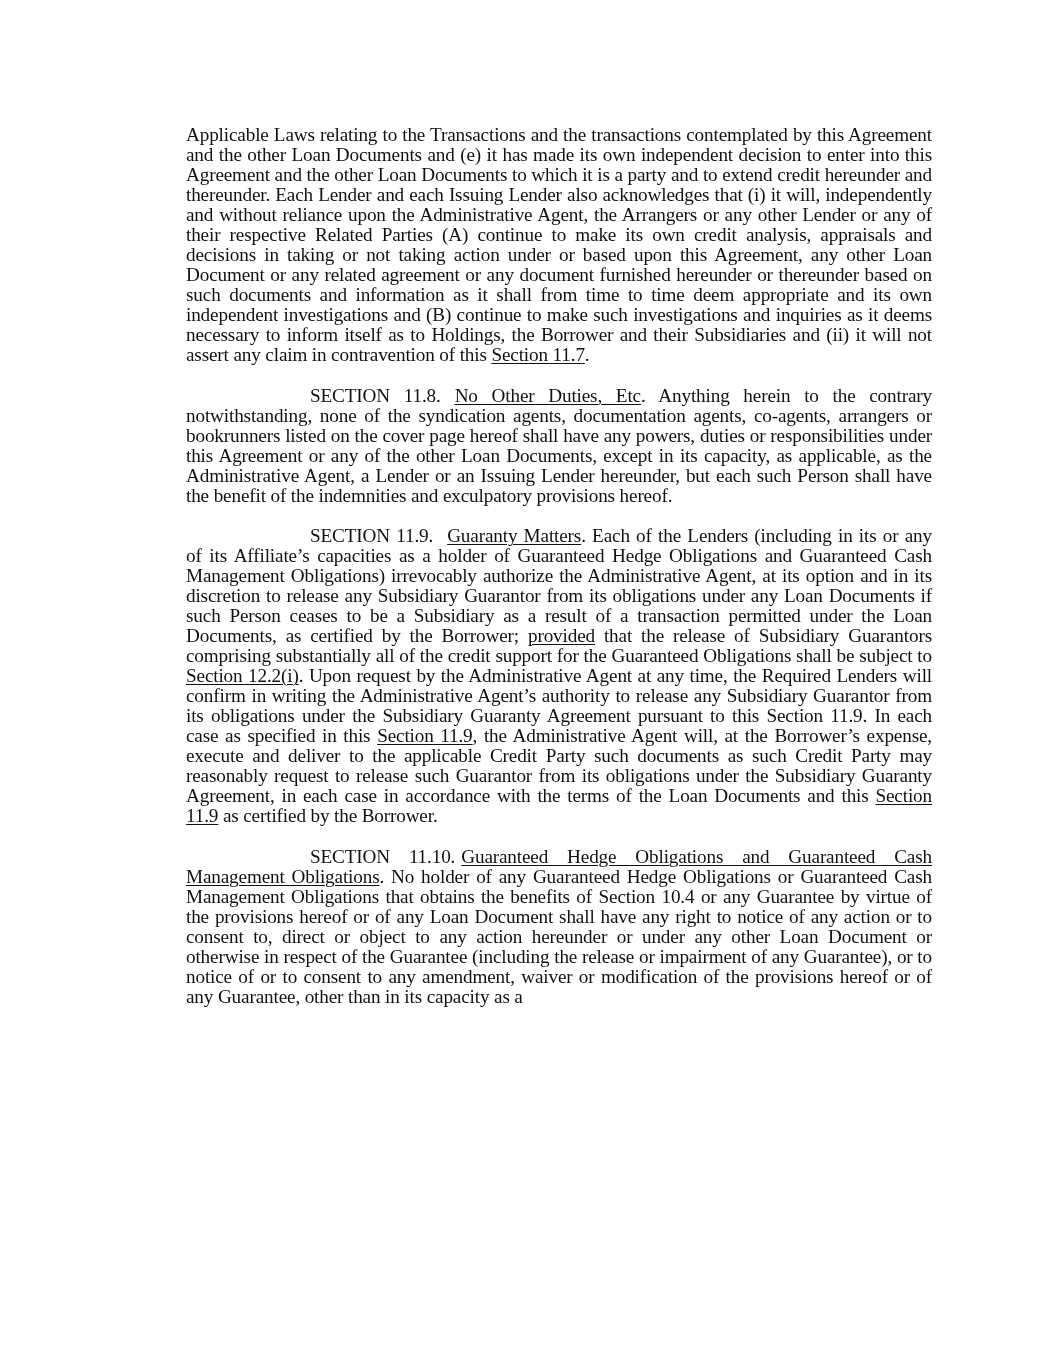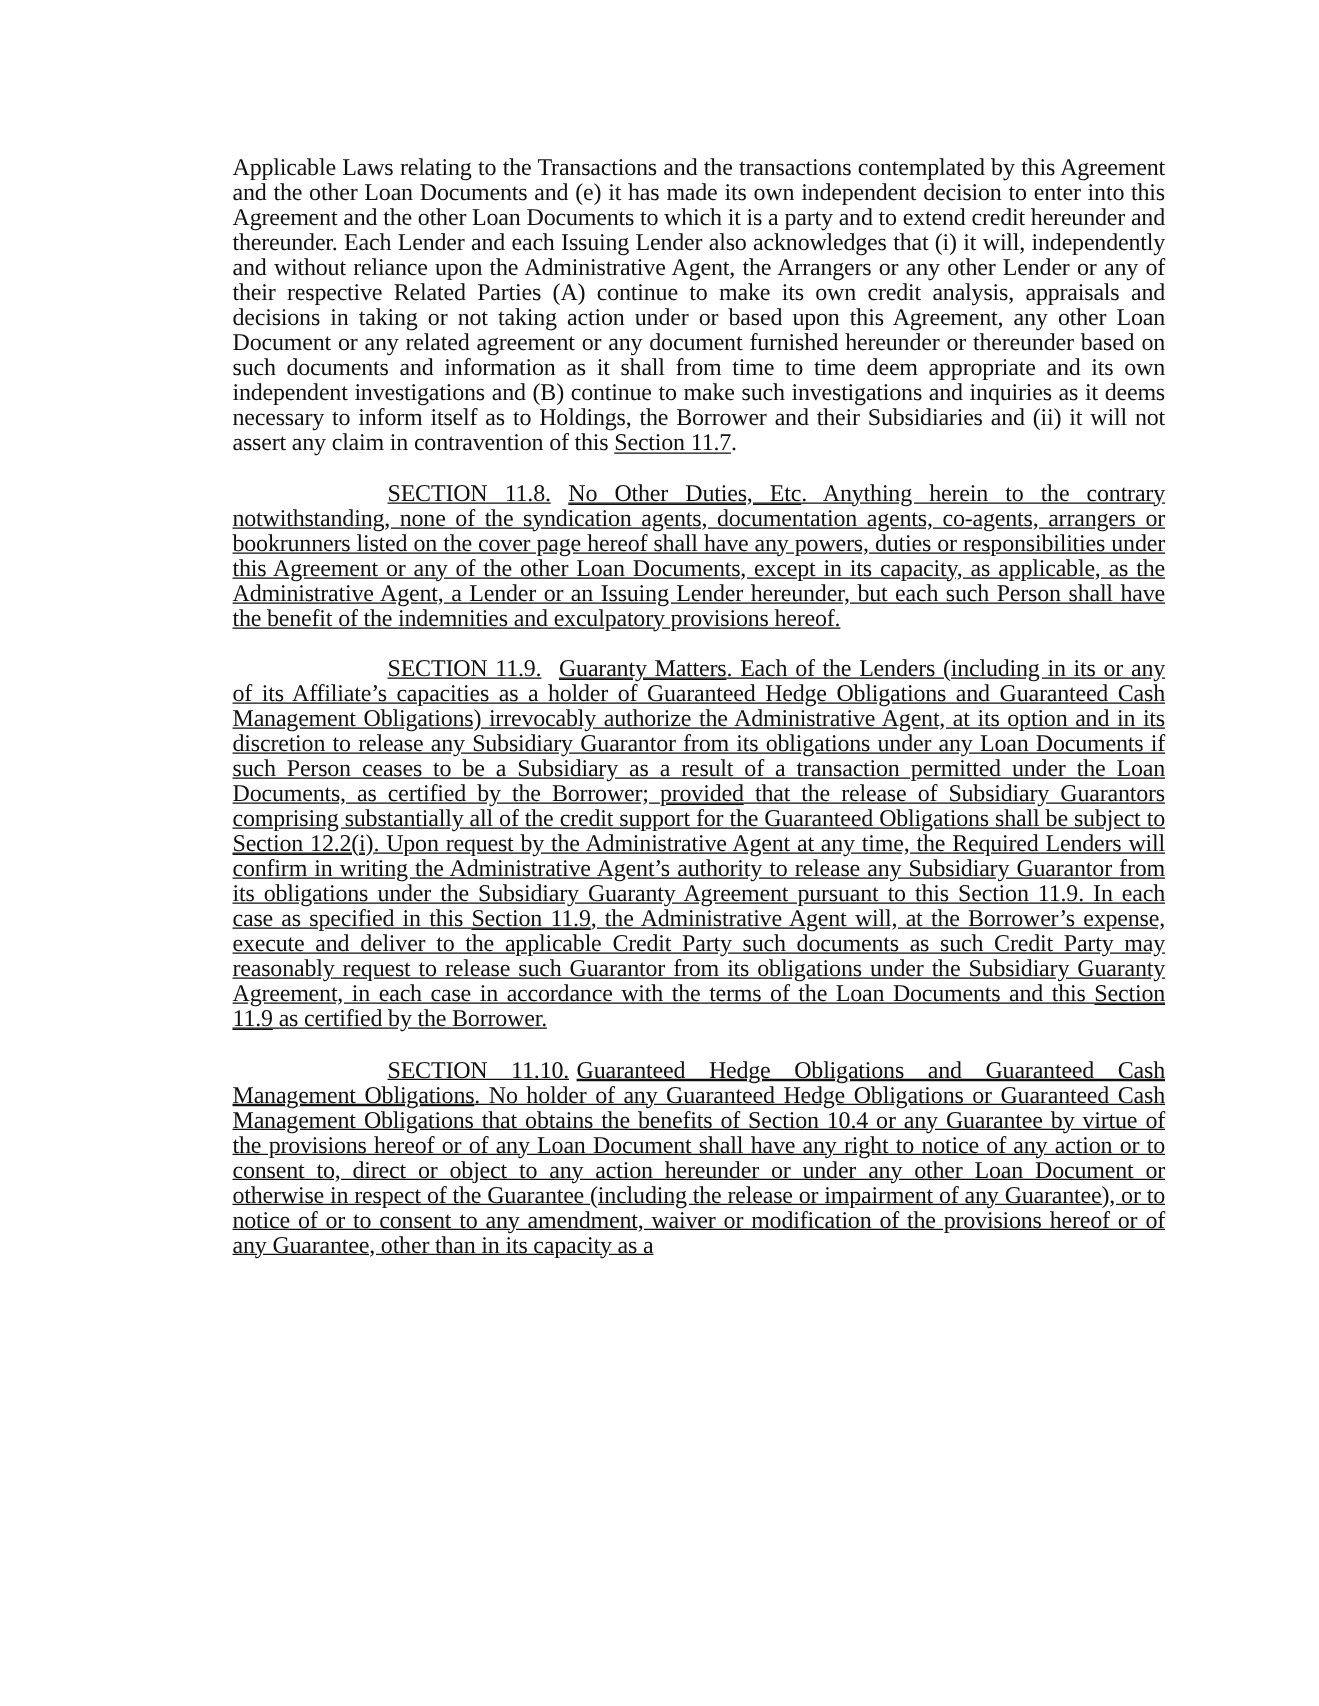--- a/index.html
+++ b/index.html
@@ -23,21 +23,20 @@
       line-height: 20px;
       color: #111111;
       text-align: justify;
       letter-spacing: -0.15px;
     }
     .para {
       margin: 0 0 20.5px 0;
     }
     .para.indent {
       text-indent: 124px;
-      text-decoration: underline;
     }
     .u {
       text-decoration: underline;
       text-underline-offset: 2px;
       text-decoration-thickness: 1px;
     }
     .head-gap {
       display: inline-block;
       width: 14px;
     }

